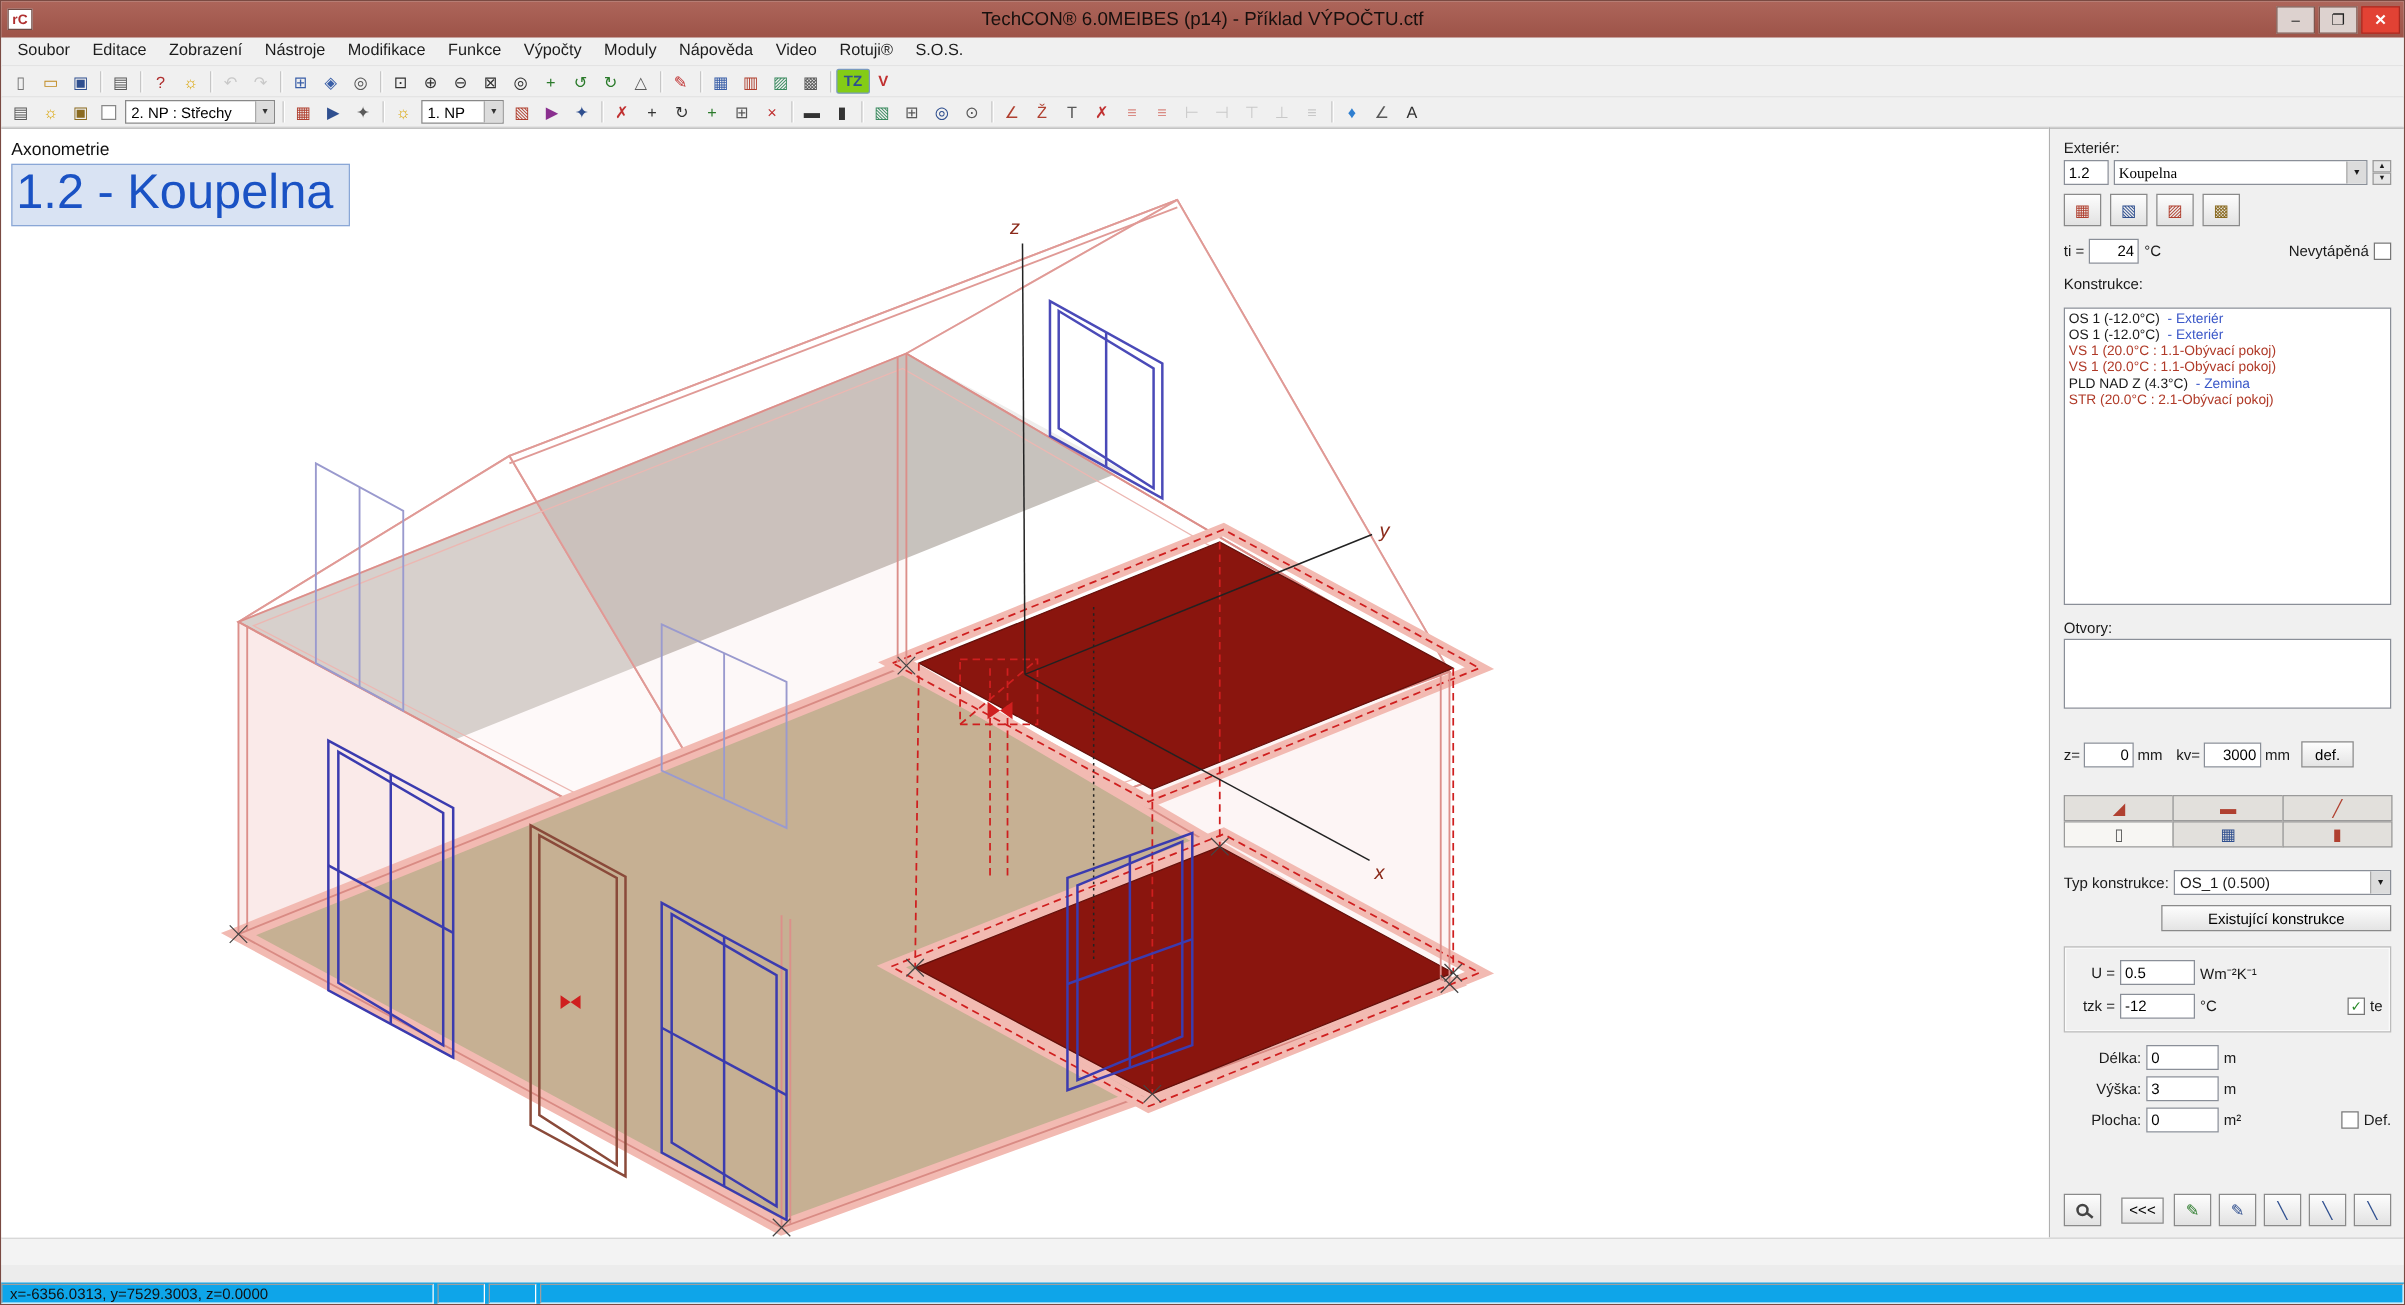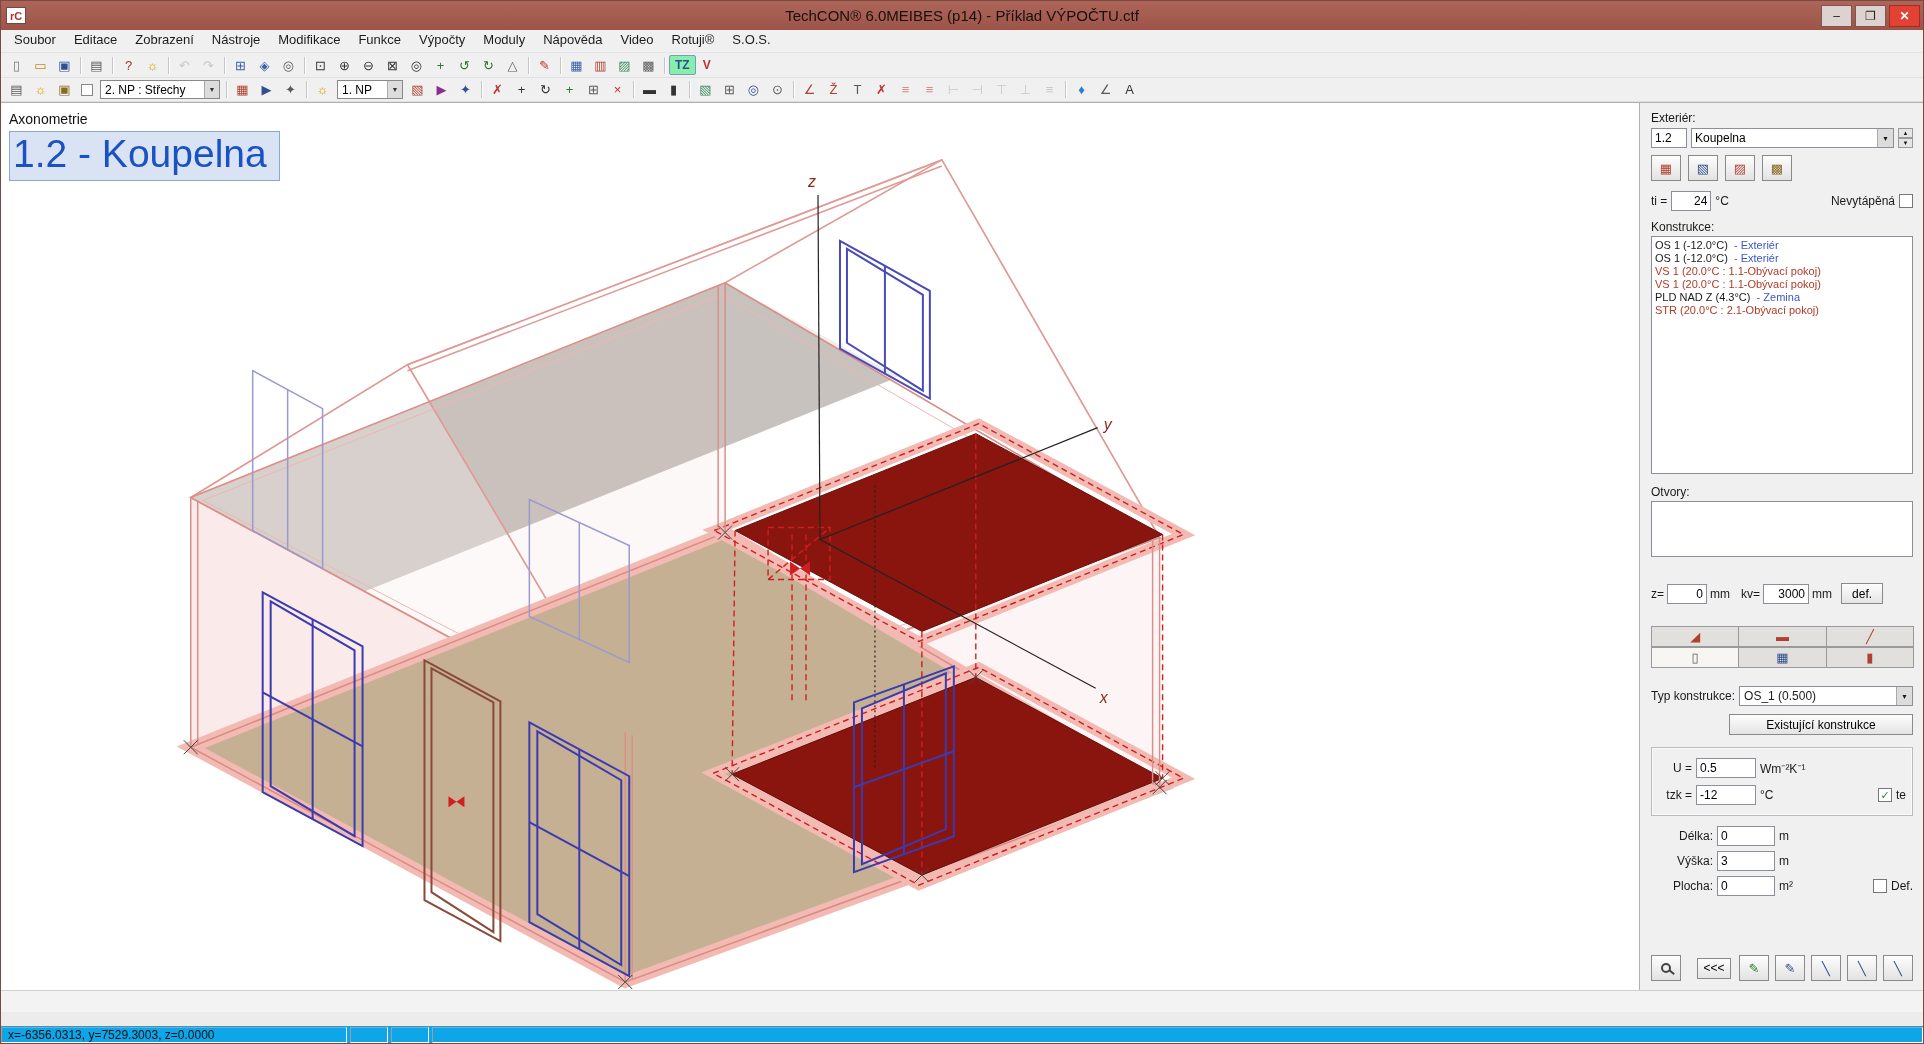--- a/index.html
+++ b/index.html
@@ -18,21 +18,21 @@
   
   .menubar{height:23px;display:flex;align-items:flex-start;background:#f0f0f0;border-bottom:1px solid #e3e3e3;padding-left:4px;flex:0 0 auto}
   .mitem{padding:2px 9px;font-size:13px;color:#1c1c1c;white-space:nowrap}
 
   
   .toolbar{height:25px;display:flex;align-items:center;background:#f0f0f0;padding:0 4px;gap:1px;border-bottom:1px solid #e0e0e0;flex:0 0 auto}
   .tb2{height:24px}
   .ticon{width:23px;height:20px;display:inline-flex;align-items:center;justify-content:center;font-size:13px;border:1px solid transparent;border-radius:2px;flex:0 0 auto}
   .ticon.dis{opacity:.45}
   .ttx{width:auto;padding:0 5px;font-weight:bold;font-size:12px}
-  .ttx.on{border-color:#7a9ac0;background:#86efac}
+  .ttx.on{border-color:#7a9ac0;background:#84cc16}
   .tsep{width:1px;height:17px;background:#c6c6c6;margin:0 3px;box-shadow:1px 0 0 #fff;flex:0 0 auto}
   .tcheck{width:12px;height:12px;border:1px solid #888;background:#fff;margin:0 4px;flex:0 0 auto}
   .tcombo{height:19px;border:1px solid #888;background:#fff;display:inline-flex;align-items:center;font-size:12px;margin:0 2px;flex:0 0 auto}
   .tct{flex:1;padding-left:4px;white-space:nowrap;overflow:hidden}
   .tca{width:15px;height:100%;background:#dcdcdc;border-left:1px solid #aaa;font-size:7px;display:inline-flex;align-items:center;justify-content:center;color:#333}
 
   
   .main{flex:1;display:flex;min-height:0}
   .canvas{flex:1;position:relative;background:#fff;border-top:1px solid #b0b0b0;overflow:hidden}
   .canvas svg{position:absolute;inset:0;width:100%;height:100%}
@@ -42,21 +42,21 @@
 
   
   .panel{width:284px;background:#f0f0f0;border-left:1px solid #b0b0b0;border-top:1px solid #b0b0b0;padding:8px 10px 0 11px;font-size:12px;color:#1a1a1a;display:flex;flex-direction:column;flex:0 0 auto}
   .plabel{font-size:12px}
   .prow{display:flex;align-items:center;gap:4px}
   .plab{font-size:12px;white-space:nowrap}
   .rt{text-align:right}
   .tin{height:20px;border:1px solid #8a8f98;background:#fff;font-size:12px;padding:0 3px;text-align:right;font-family:inherit}
   .lt{text-align:left}
   .combo{height:20px;border:1px solid #8a8f98;background:#fff;display:inline-flex;align-items:center;overflow:hidden}
-  .cinput{flex:1;border:none;outline:none;font-size:12px;padding:0 3px;font-family:Liberation Sans, sans-serif;min-width:0}
+  .cinput{flex:1;border:none;outline:none;font-size:12px;padding:0 3px;font-family:Liberation Serif, serif;min-width:0}
   .cval{flex:1;padding:0 4px;font-size:12px;white-space:nowrap}
   .cbtn{width:16px;align-self:stretch;background:#dcdcdc;border-left:1px solid #aaa;font-size:7px;display:inline-flex;align-items:center;justify-content:center;flex:0 0 auto}
   .spin{display:inline-flex;flex-direction:column;width:15px;flex:0 0 auto}
   .spb{height:10px;border:1px solid #9a9a9a;background:#e6e6e6;font-size:6px;display:inline-flex;align-items:center;justify-content:center}
   .cbx{width:14px;height:14px;border:1px solid #777;background:#fff;display:inline-flex;align-items:center;justify-content:center;font-size:11px;color:#2a8a2a;flex:0 0 auto}
   .listbox{border:1px solid #8a8f98;background:#fff;overflow:hidden;padding:2px 3px}
   .kitem{font-size:11px;line-height:13px;white-space:nowrap}
   .btn{height:21px;border:1px solid #8a8a8a;background:linear-gradient(#fdfdfd,#e4e4e4);font-size:12px;font-family:inherit;padding:0 8px}
   .groupbox{border:1px solid #bcbcbc;box-shadow:inset 0 0 0 1px #fafafa;margin:12px 0 8px;padding:10px 6px 10px 4px}
   .tabrow{display:flex}
@@ -357,21 +357,21 @@
       <div class="prow" style="margin-top:10px">
         <span class="plab">ti =</span>
         <input class="tin" style="width: 40px;" value="24">
         <span class="plab">°C</span>
         <span style="flex:1"></span>
         <span class="plab">Nevytápěná</span>
         <span class="cbx"></span>
       </div>
 
       <div class="plabel" style="margin-top:9px">Konstrukce:</div>
-      <div class="listbox" style="height:238px;margin-top:2px">
+      <div class="listbox" style="height:238px;margin-top:12px">
           <div class="kitem"><span style="color:#1a1a1a">OS 1  (-12.0°C)</span>&nbsp;&nbsp;<span style="color:#3a57c8">- Exteriér</span></div>
           <div class="kitem"><span style="color:#1a1a1a">OS 1  (-12.0°C)</span>&nbsp;&nbsp;<span style="color:#3a57c8">- Exteriér</span></div>
           <div class="kitem"><span style="color:#b03a28">VS 1  (20.0°C : 1.1-Obývací pokoj)</span></div>
           <div class="kitem"><span style="color:#b03a28">VS 1  (20.0°C : 1.1-Obývací pokoj)</span></div>
           <div class="kitem"><span style="color:#1a1a1a">PLD NAD Z  (4.3°C)</span>&nbsp;&nbsp;<span style="color:#3a57c8">- Zemina</span></div>
           <div class="kitem"><span style="color:#b03a28">STR  (20.0°C : 2.1-Obývací pokoj)</span></div>
         </div>
 
       <div class="plabel" style="margin-top:11px">Otvory:</div>
       <div class="listbox" style="height:56px;margin-top:2px"></div>

